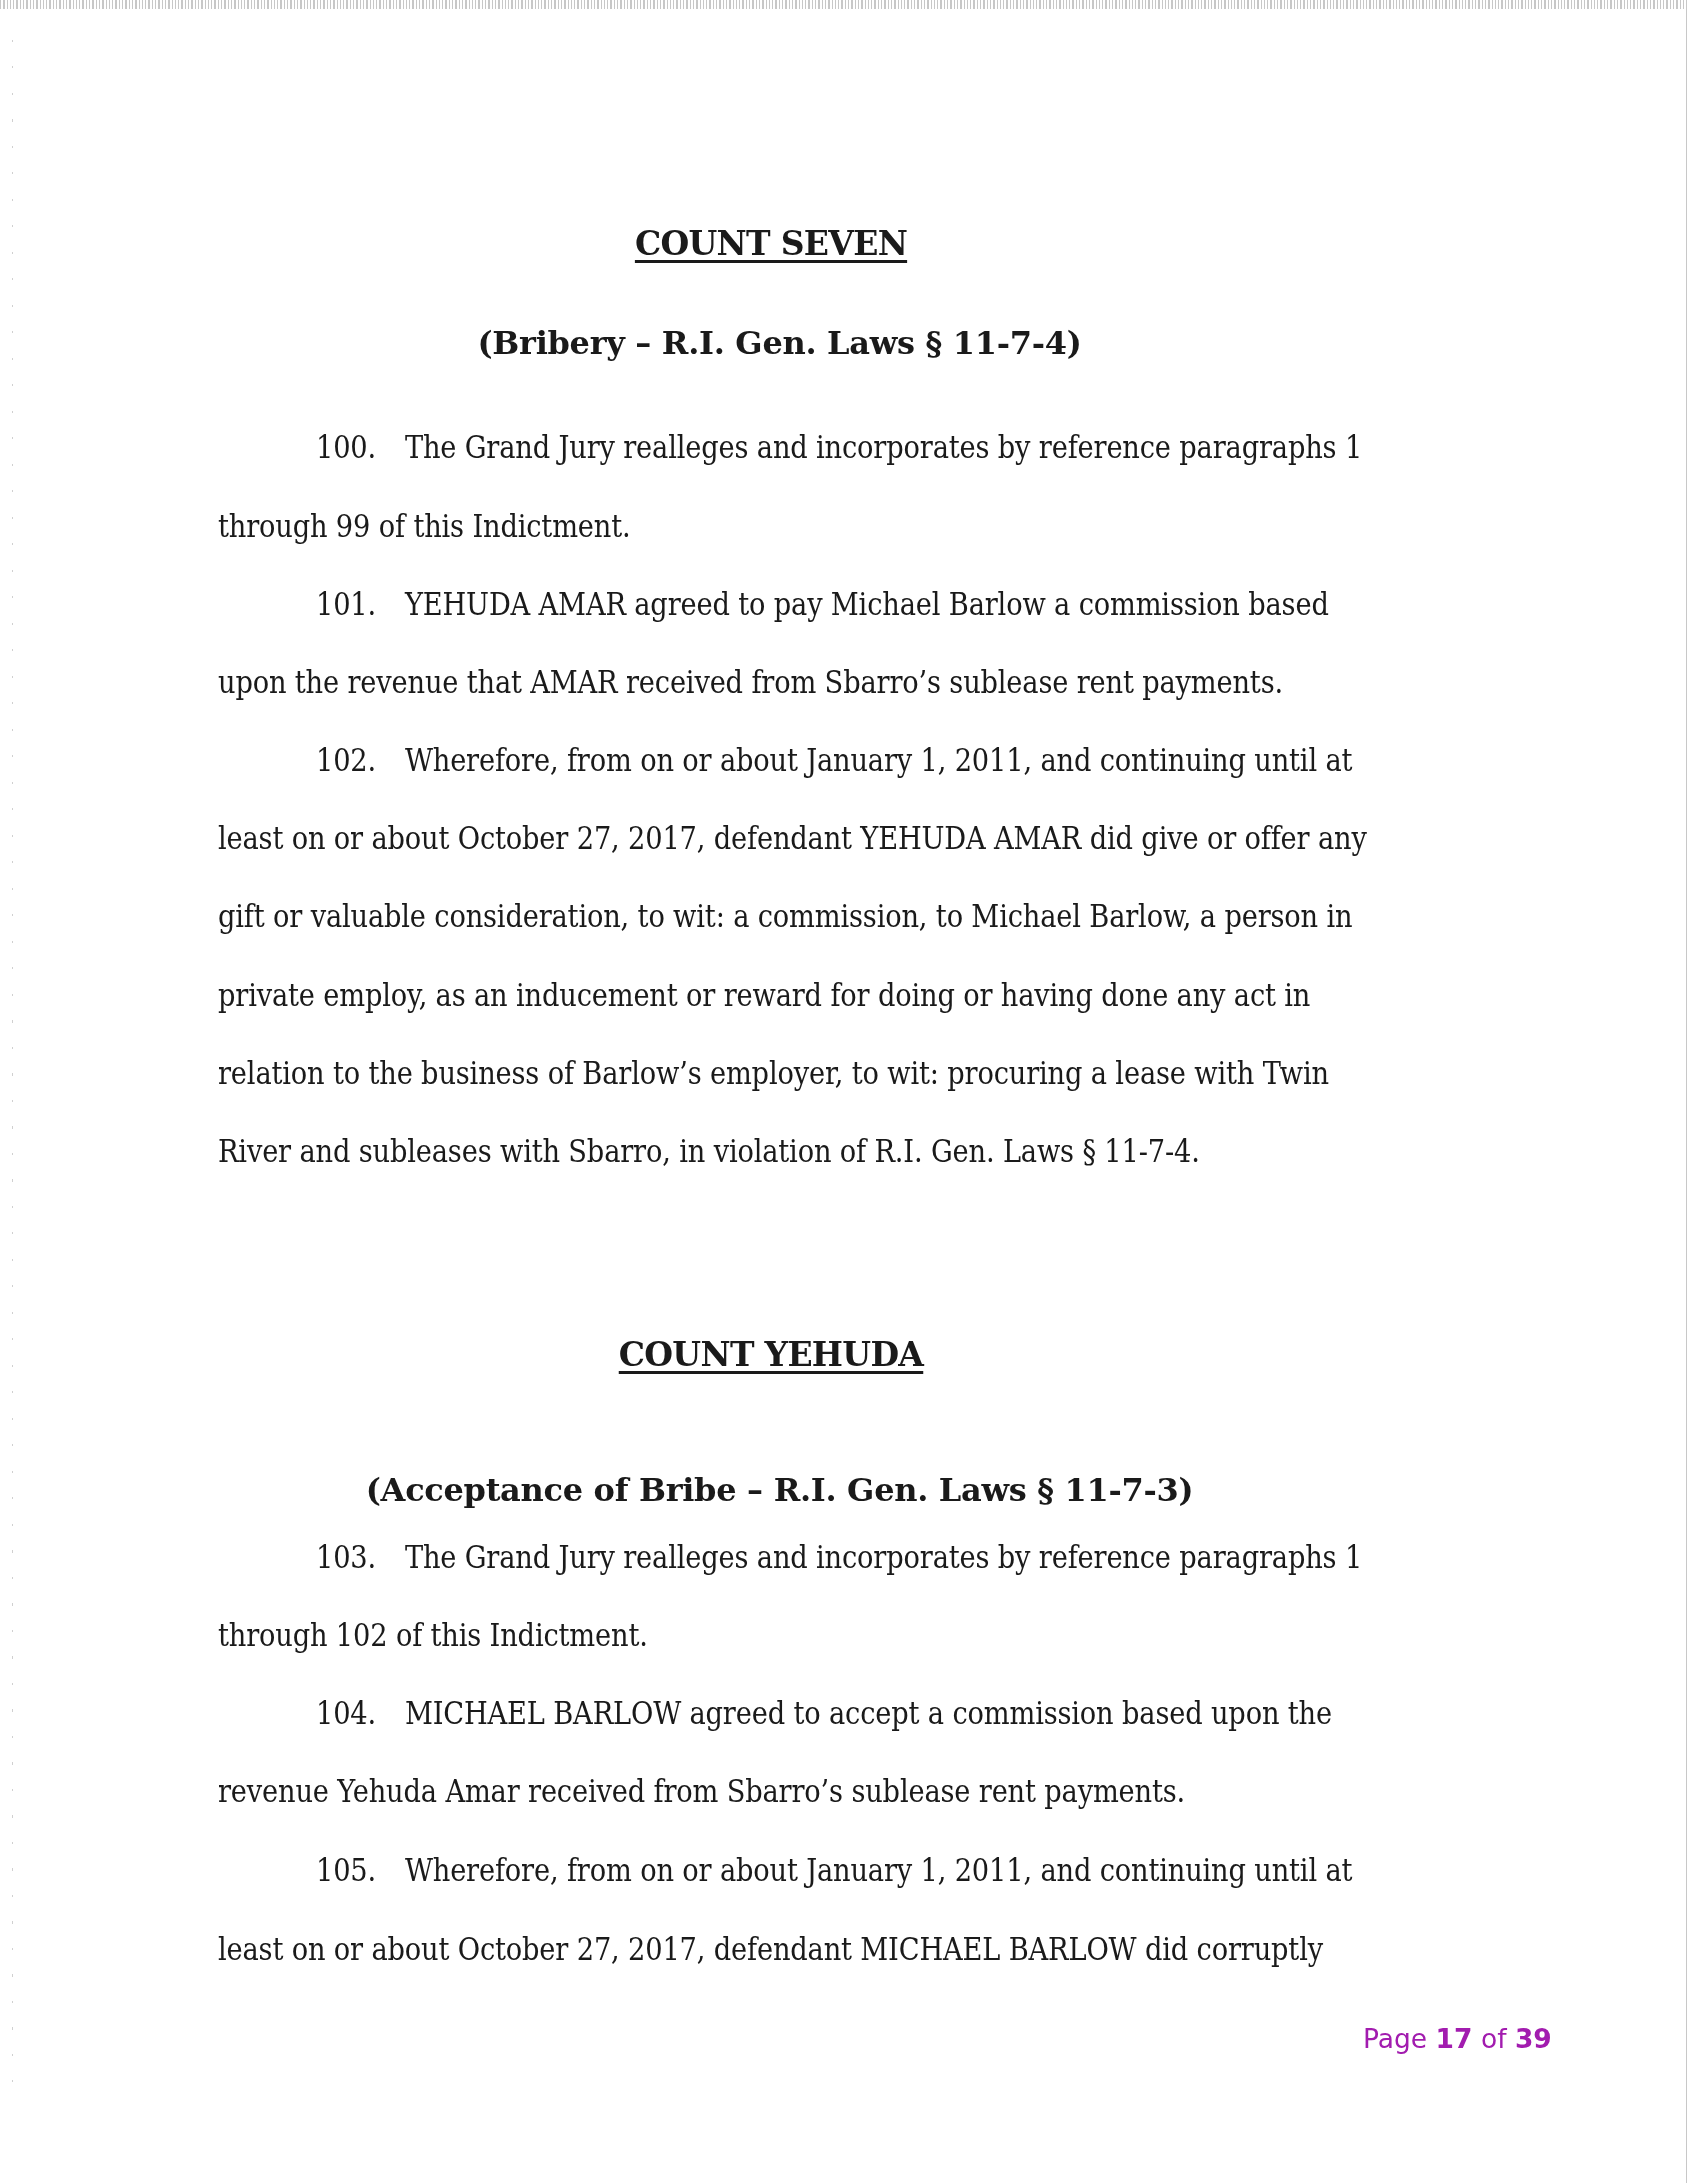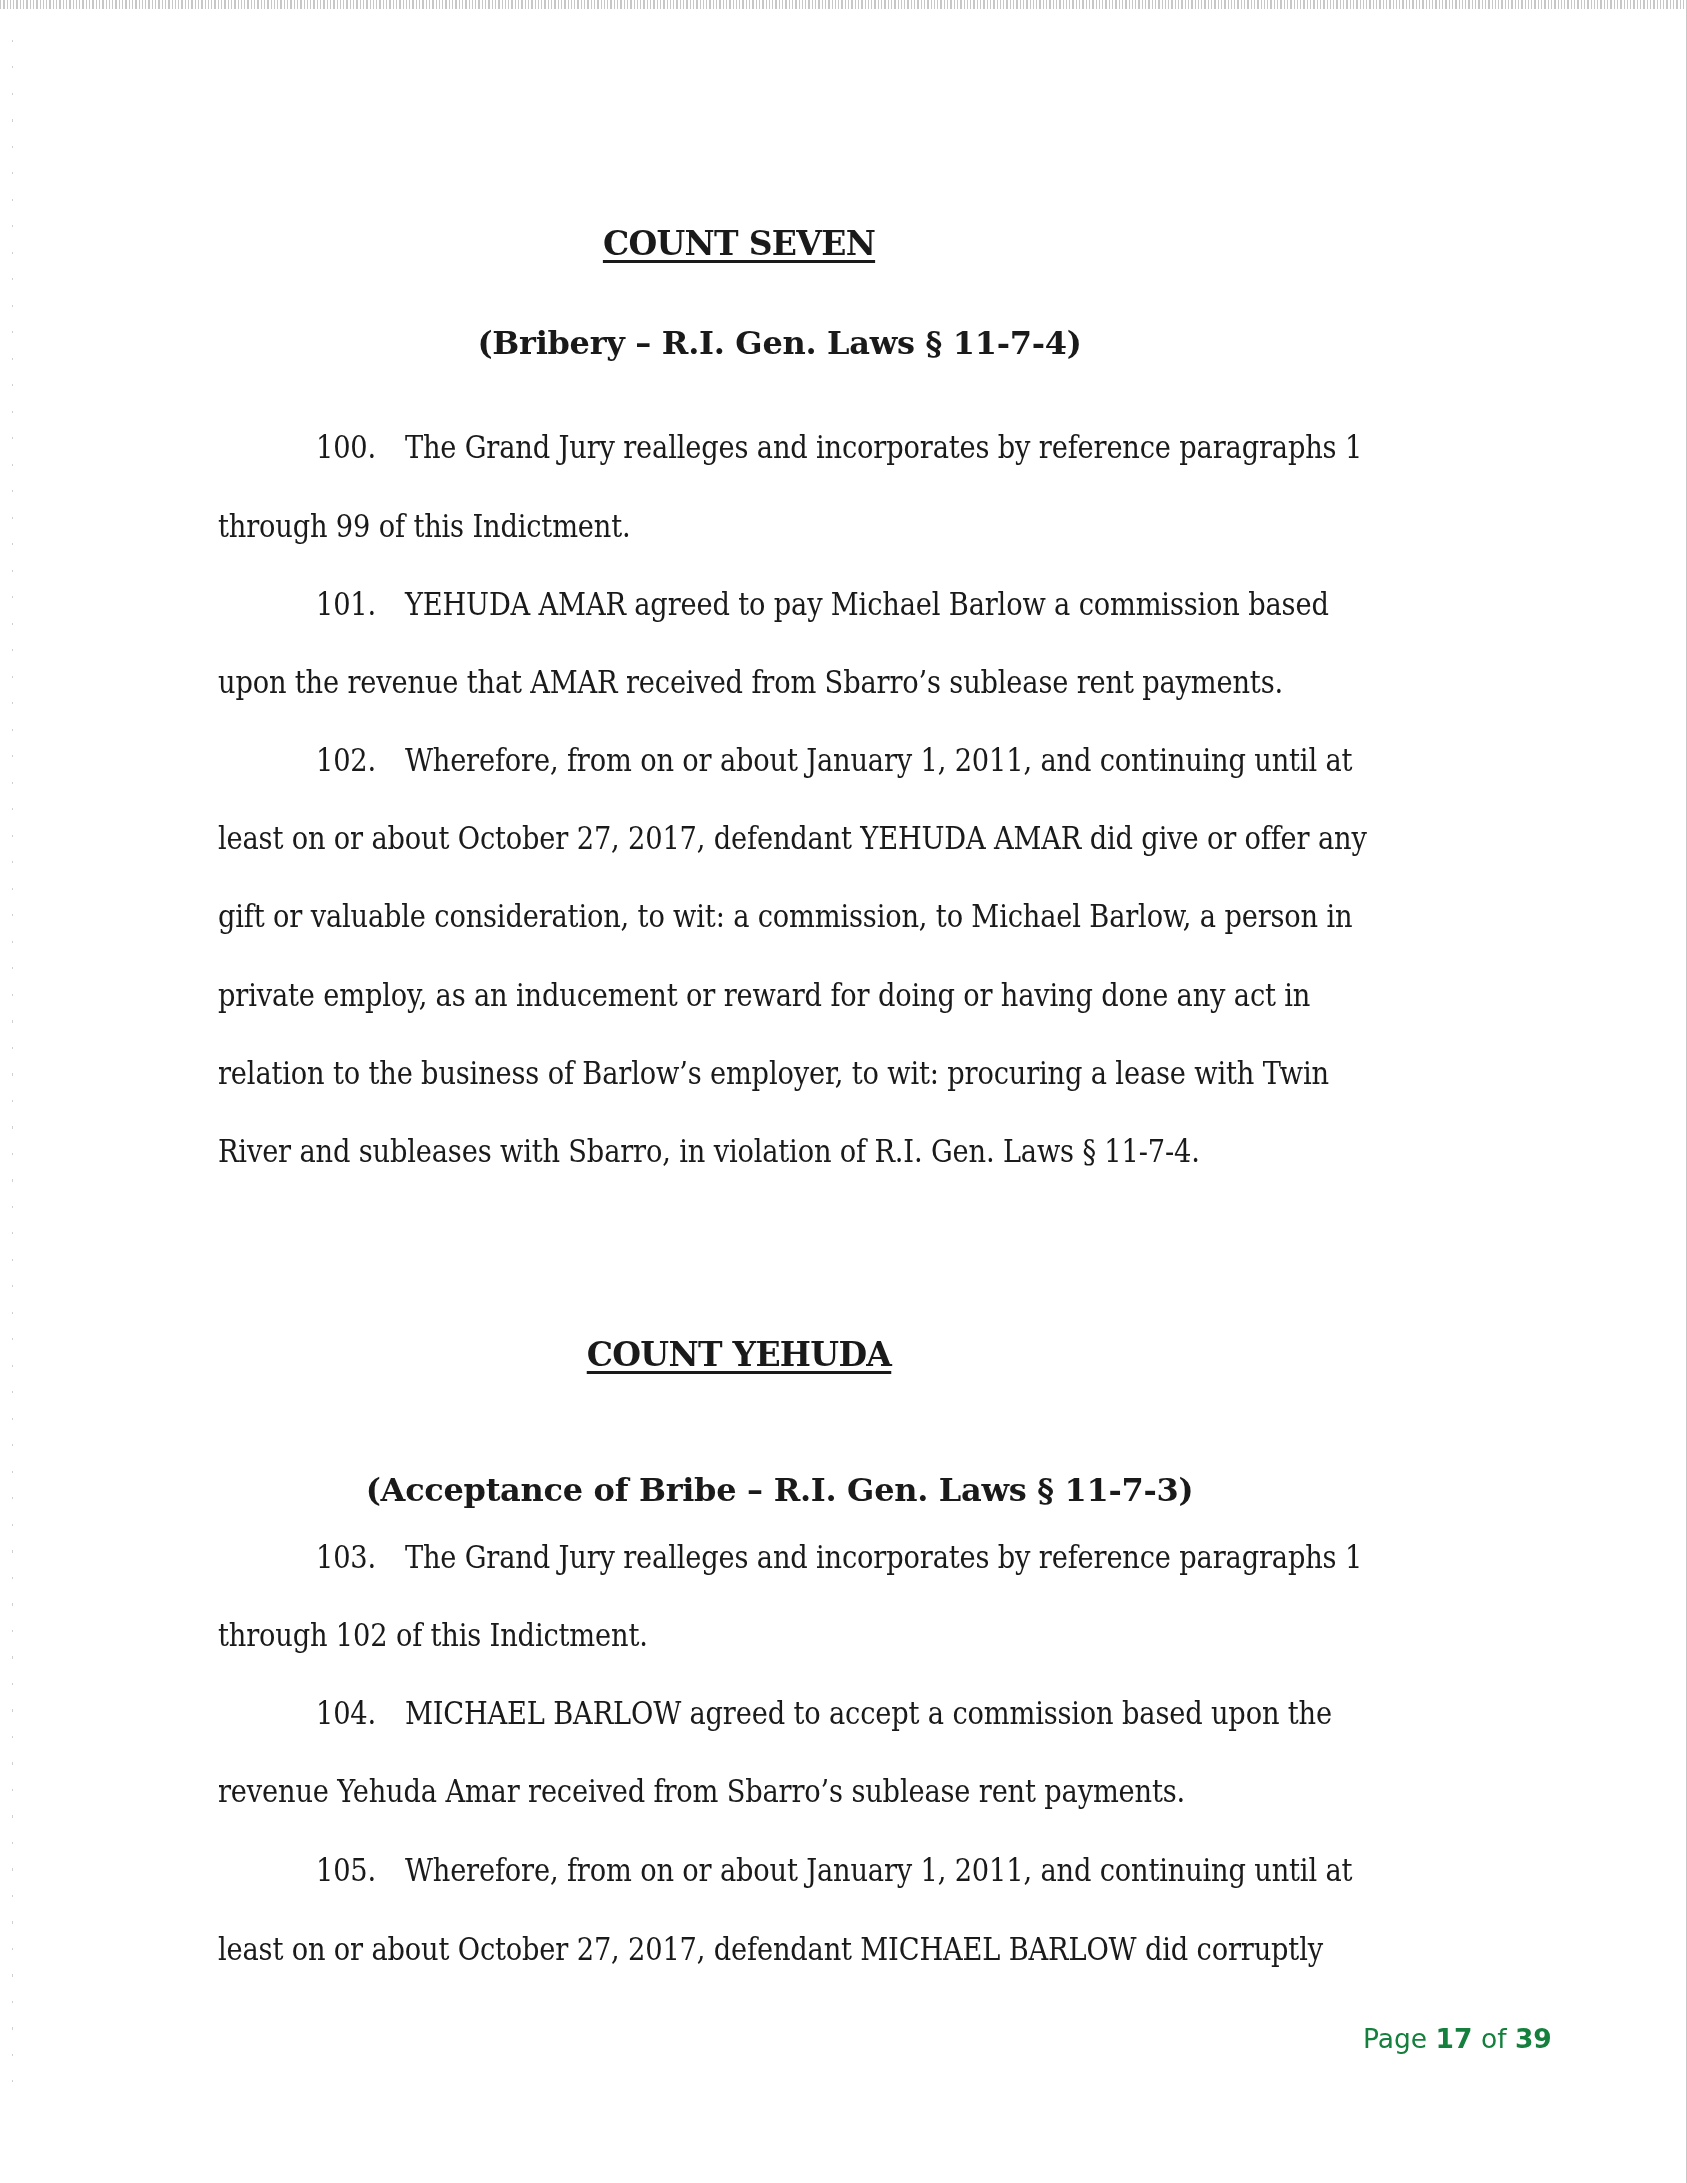--- a/index.html
+++ b/index.html
@@ -10,33 +10,33 @@
   .scan-top {
     position: absolute; left: 0; top: 0; width: 1687px; height: 9.3px;
     background: repeating-linear-gradient(90deg, #9a9a9a 0 1.3px, #ffffff 1.3px 3.3px);
     opacity: 0.55;
   }
   .scan-right { position: absolute; right: 0; top: 0; width: 1.3px; height: 2183px; background: #c8c8c8; }
   .scan-left { position: absolute; left: 12px; top: 40px; width: 0.7px; height: 2051px;
     background: repeating-linear-gradient(180deg, #d0d0d0 0 2px, transparent 2px 26.5px); }
   .heading {
     position: absolute; left: 0; width: 1478px; text-align: center;
-    font-weight: bold; font-size: 33px; letter-spacing: -0.7px;
+    font-weight: bold; font-size: 33px; letter-spacing: -0.7px; padding-left: 32px;
   }
   .heading span { text-decoration: underline; text-decoration-thickness: 2.6px; text-underline-offset: 5.3px; }
   .sub { position: absolute; left: 0; width: 1559px; text-align: center; font-weight: bold; font-size: 32px; letter-spacing: -0.3px; }
   .line {
     position: absolute; left: 218px; width: 1257px; font-size: 31px; white-space: nowrap;
     transform: scaleX(0.88); transform-origin: left center; letter-spacing: -0.2px;
   }
   .line.ind { left: 316px; }
   .pnum { display: inline-block; width: 101px; }
   .footer {
     position: absolute; left: 1363px; top: 2023px; font-family: "DejaVu Sans", "Liberation Sans", sans-serif;
-    font-size: 26.5px; color: #15803d;
+    font-size: 26.5px; color: #a21caf;
   }
   .footer b { font-weight: bold; }
 </style>
 </head>
 <body>
 
 <div class="scan-top"></div>
 <div class="scan-right"></div>
 <div class="scan-left"></div>
 

